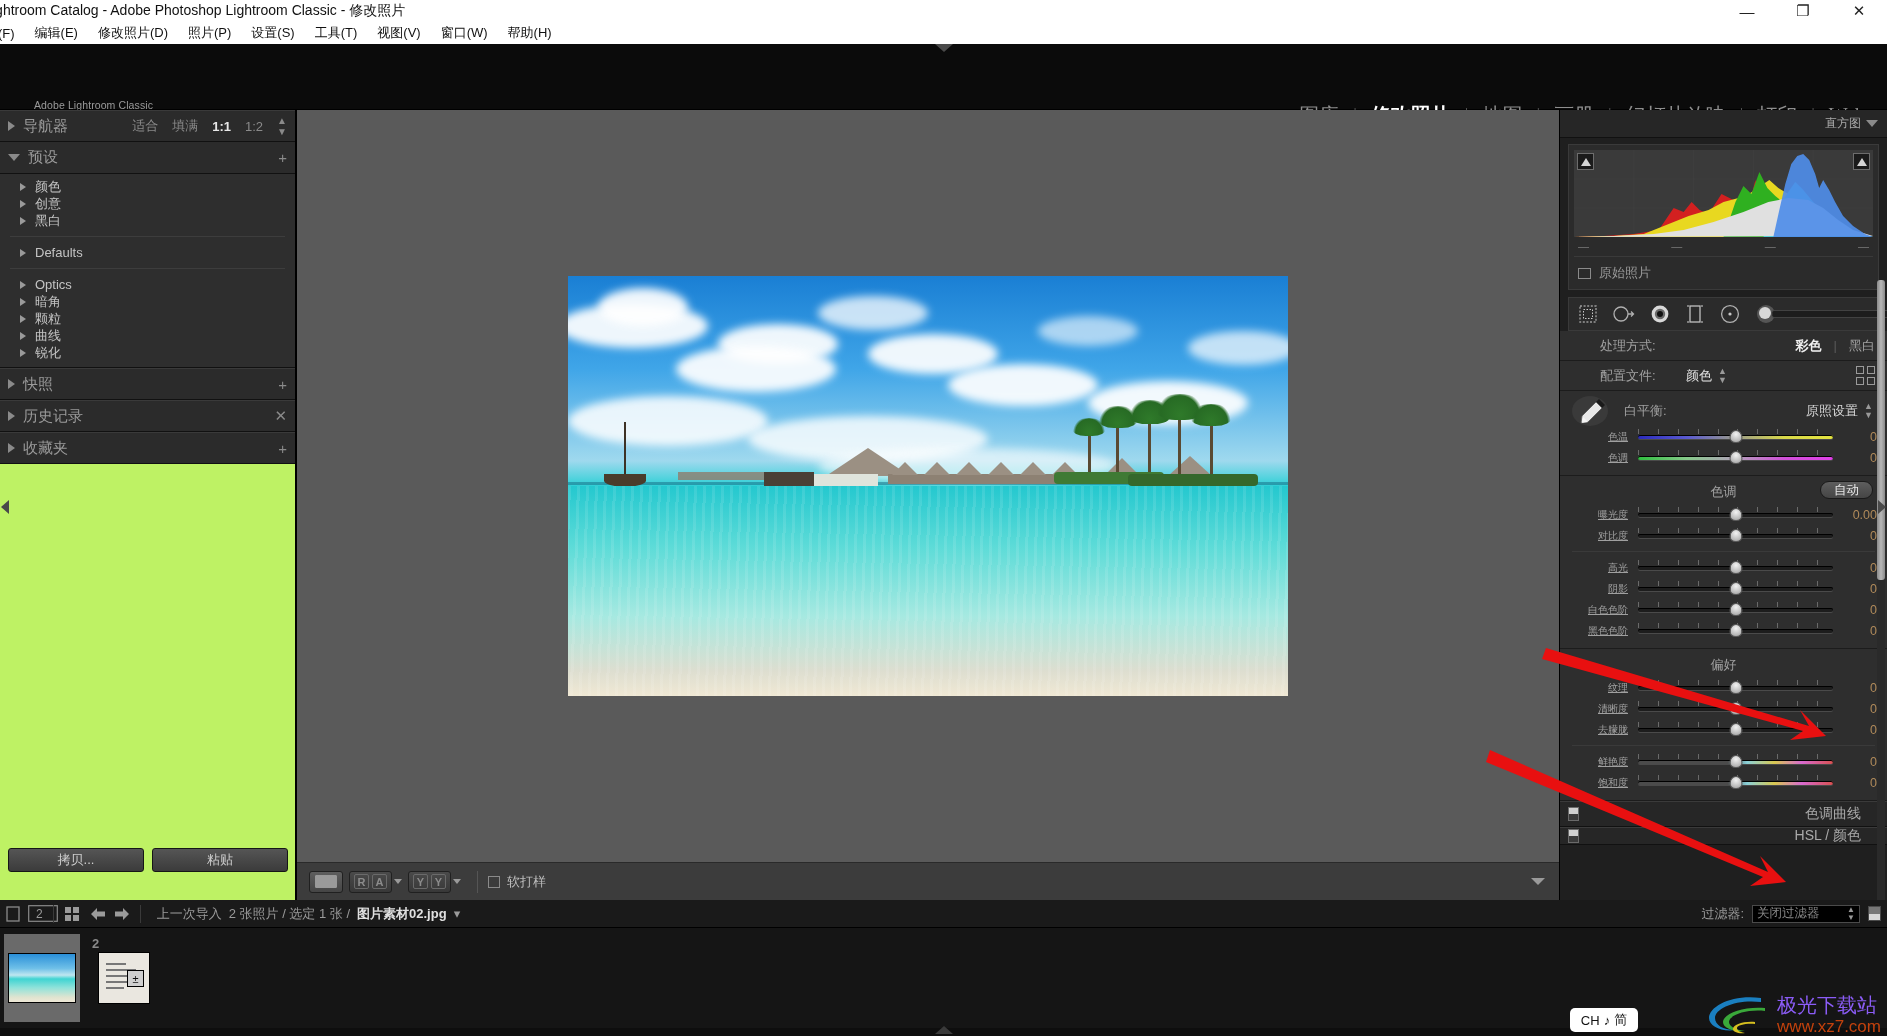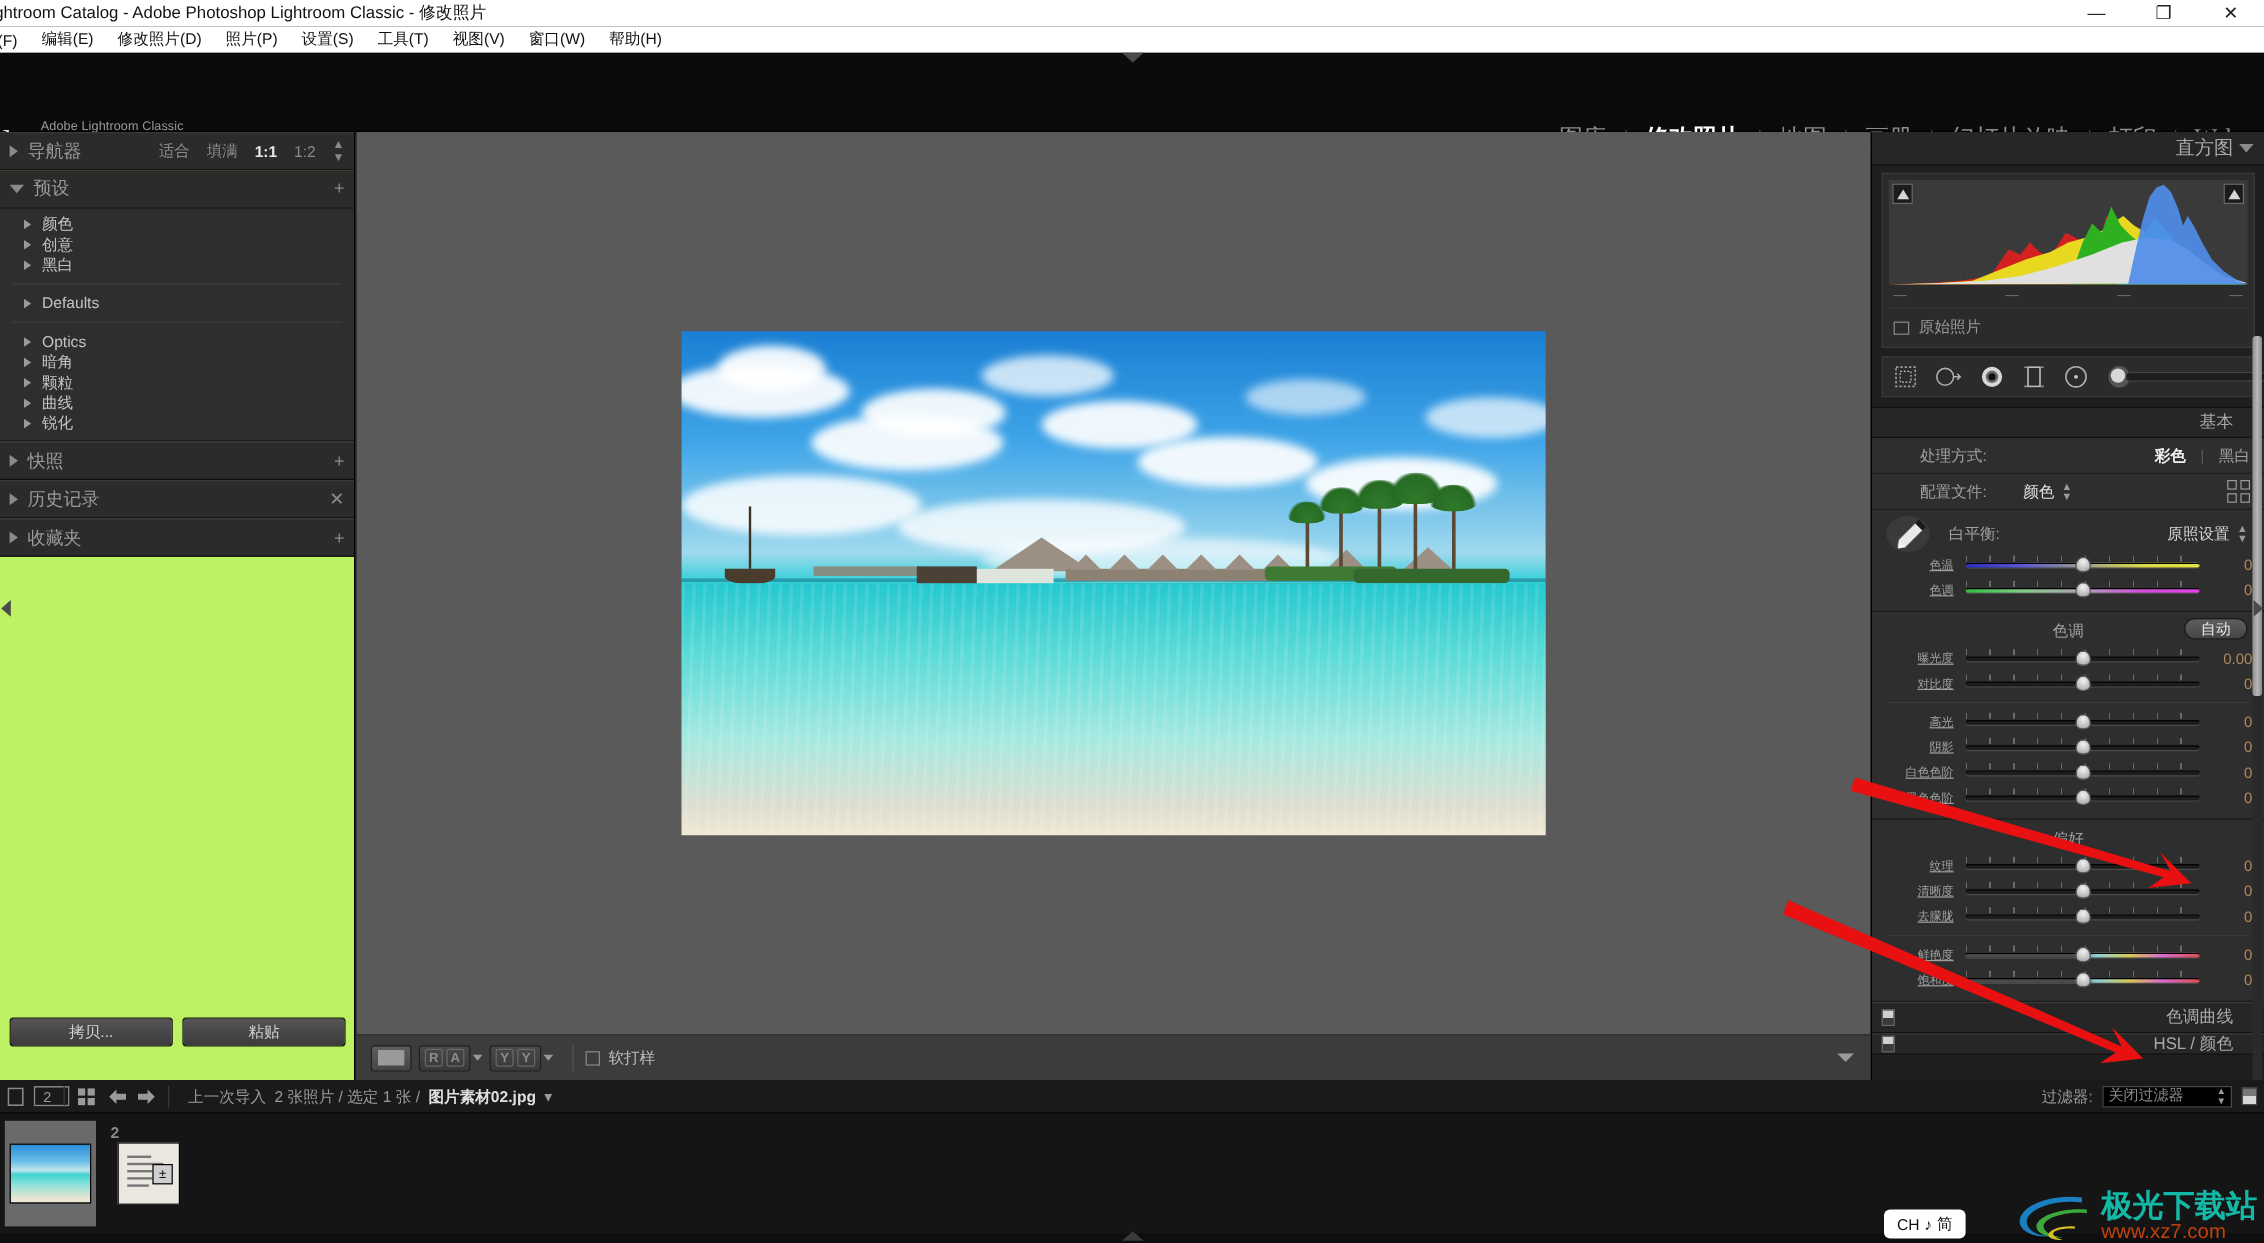--- a/index.html
+++ b/index.html
@@ -156,21 +156,21 @@
     border-left:7px solid transparent;border-right:7px solid transparent;border-top:7px solid #9a9a9a;
   }
 
   
   #rightPanel{
     position:absolute; right:0; top:110px; width:328px; height:790px;
     background:#1f1f1f; border-left:1px solid #000;
   }
   .rHeader{
     height:28px; background:#262626; display:flex; align-items:center; justify-content:flex-end;
-    padding:0 26px 0 10px; color:#a9a9a9; font-size:16px; border-bottom:1px solid #111;
+    padding:0 26px 0 10px; color:#a9a9a9; font-size:12px; border-bottom:1px solid #111;
     position:relative;
   }
   .rHeader .dtri{ position:absolute; right:9px; width:0;height:0;
     border-left:6px solid transparent;border-right:6px solid transparent;border-top:7px solid #8a8a8a; }
 
   #histBox{ margin:6px 8px 0 8px; background:#2b2b2b; border:1px solid #3a3a3a; padding:5px; }
   #histCanvasWrap{ position:relative; height:87px; background:#3a3a3a; }
   .clipTri{ position:absolute; top:3px; width:17px;height:17px; background:#1b1b1b;
     border:1px solid #6d6d6d; display:flex;align-items:center;justify-content:center; }
   .clipTri i{ width:0;height:0;border-left:5px solid transparent;border-right:5px solid transparent;
@@ -582,24 +582,20 @@
     </div>
     <div class="tIcon" style="width:auto;flex:1;">
       <svg width="160" height="22" viewBox="0 0 160 22" preserveAspectRatio="none">
         <circle cx="12" cy="11" r="9" fill="#555"></circle>
         <circle cx="11" cy="10" r="6" fill="#d8d8d8"></circle>
         <rect x="18" y="7.5" width="138" height="7" rx="2" fill="#1d1d1d" stroke="#4a4a4a" stroke-width="0.8"></rect>
       </svg>
     </div>
   </div>
 
-  <div class="secHead">
-    <span>基本</span>
-    <i class="dtri"></i>
-  </div>
 
   <div id="basicBody">
 
     <div class="bRow">
       <span class="lbl">处理方式:</span>
       <span class="rightGrp">
         <span class="tsel">彩色</span>
         <span class="vbar">|</span>
         <span>黑白</span>
       </span>
@@ -900,16 +896,16 @@
   <span>简</span>
 </div>
 
 <div id="watermark">
   <svg width="70" height="44" viewBox="0 0 70 44">
     <path d="M58,6 C30,2 6,14 6,26 C6,34 18,40 32,38 C20,38 12,33 12,26 C12,16 34,7 58,10 Z" fill="#1a7fc0"></path>
     <path d="M62,16 C40,14 20,22 20,30 C20,36 30,40 42,39 C32,38 26,34 26,30 C26,23 44,17 62,19 Z" fill="#3aa83a"></path>
     <path d="M52,30 C40,29 30,33 30,37 C30,40 36,42 42,41 C36,40 34,38 34,36 C34,33 44,31 52,32 Z" fill="#d8c020"></path>
   </svg>
   <div style="margin-left:4px;">
-    <div id="wmText" style="font-size:26px;color:#14b8a6;line-height:26px;font-weight:bold;">极光下载站</div>
+    <div id="wmText" style="font-size:20px;color:#8b5cf6;line-height:26px;font-weight:normal;">极光下载站</div>
     <div style="font-size:17px;color:#c2410c;line-height:18px;">www.xz7.com</div>
   </div>
 </div>
 
 </body></html>

